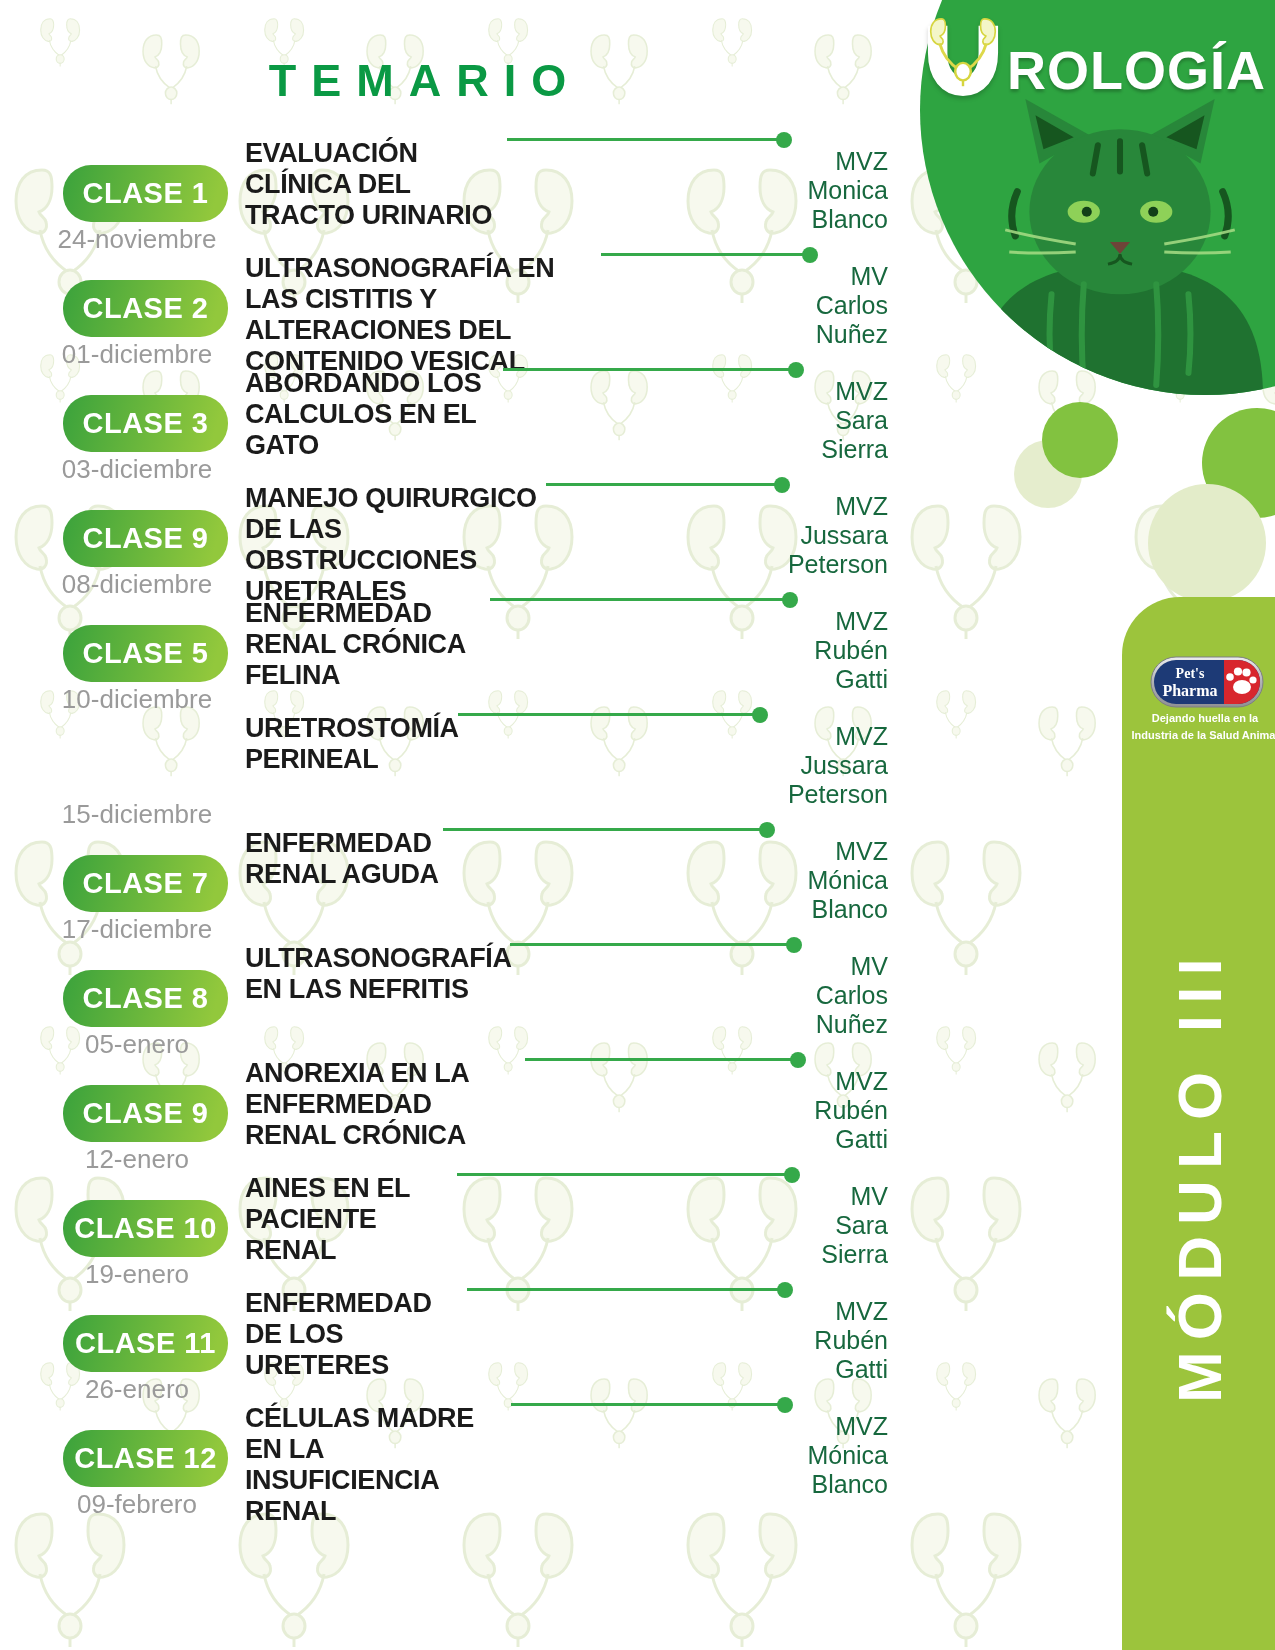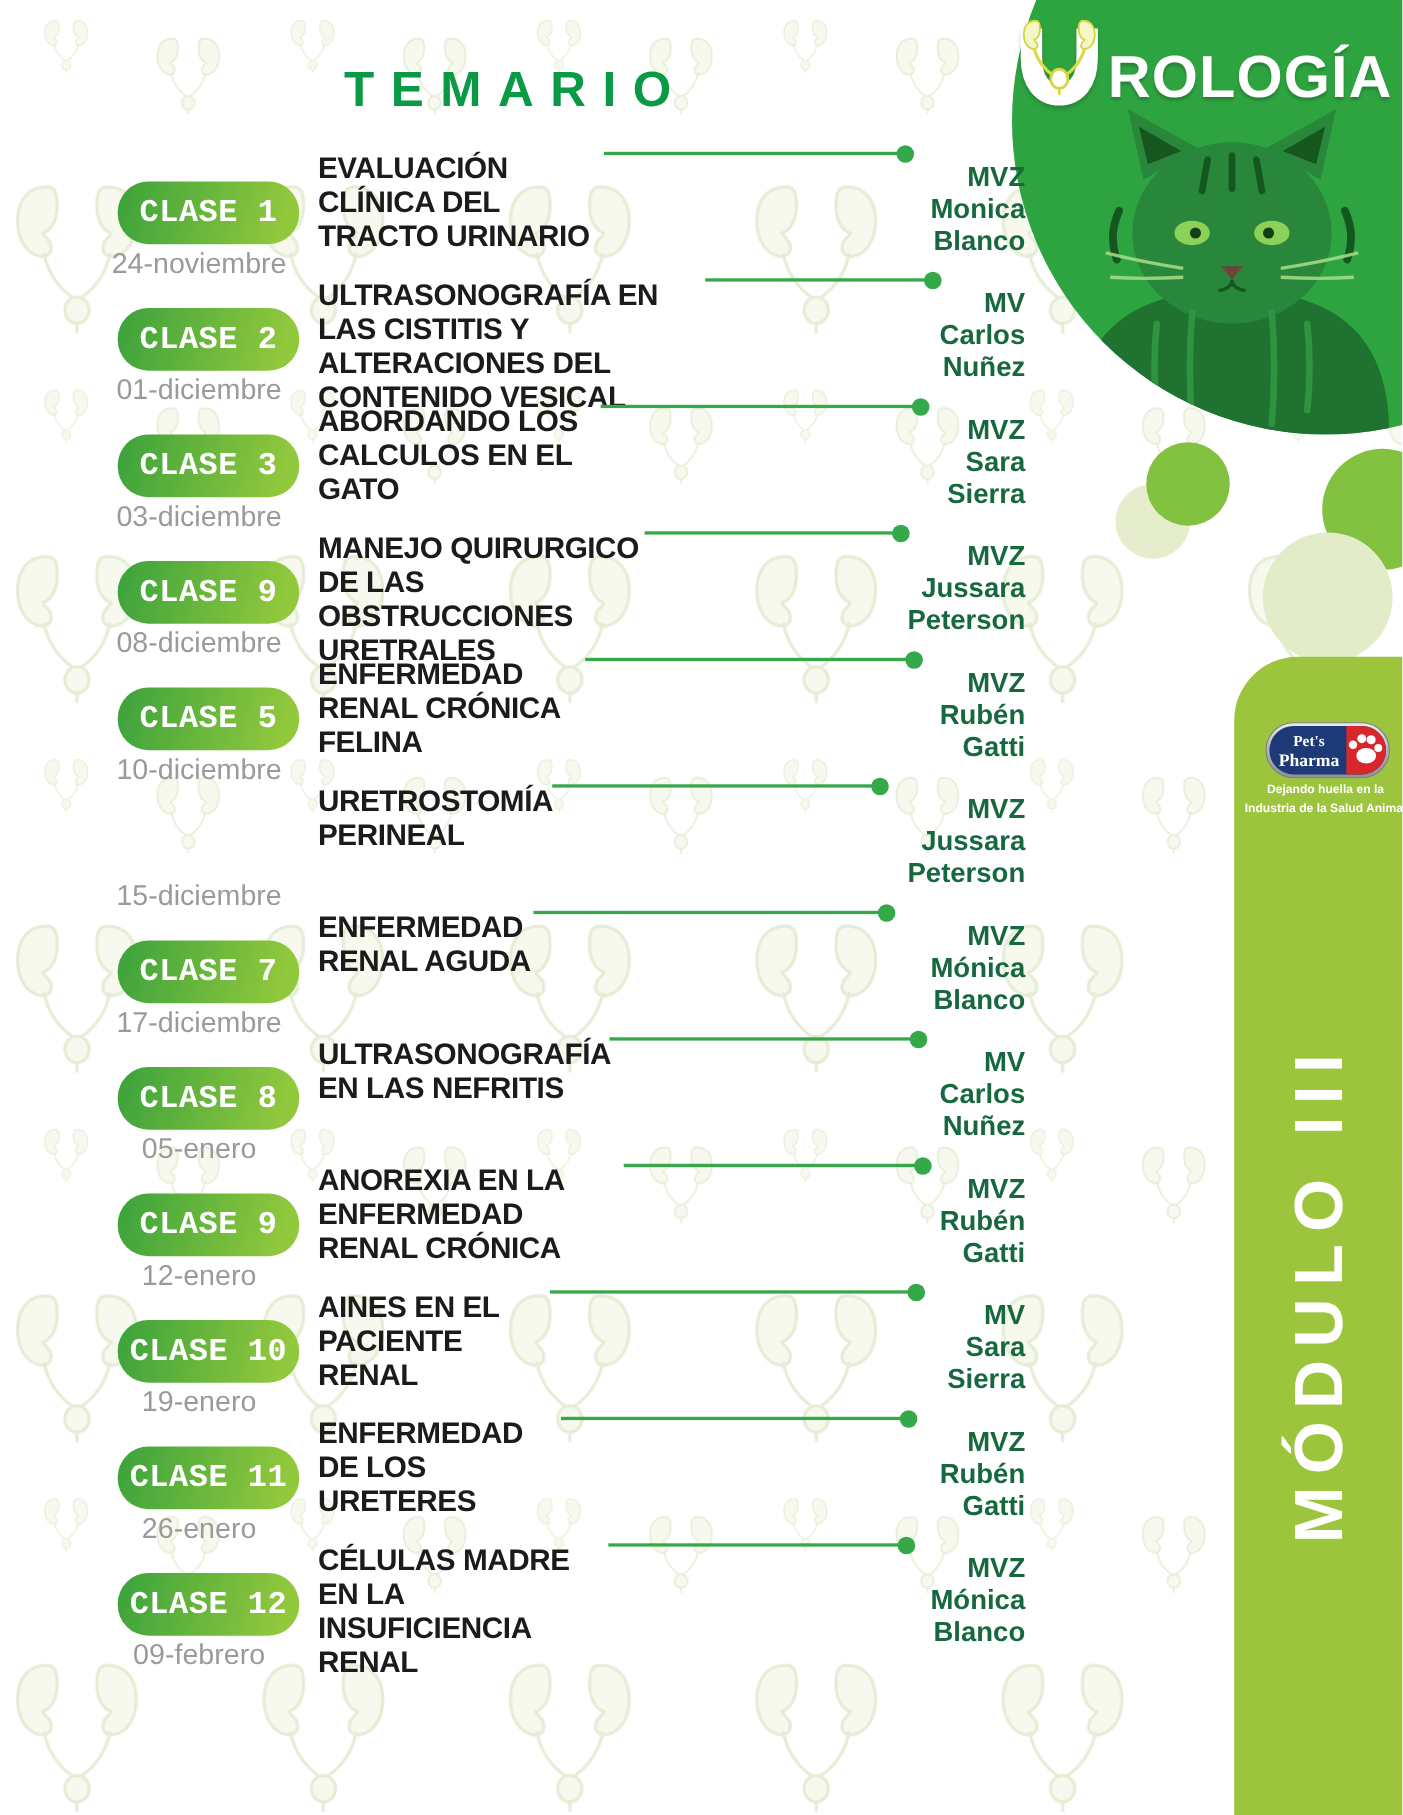--- a/index.html
+++ b/index.html
@@ -30,40 +30,40 @@
   
   .module-bar{position:absolute;left:1122px;top:597px;width:158px;height:1058px;
     background:var(--bar_green,#9cc43c);border-top-left-radius:58px;z-index:2;}
   .pets-logo{position:absolute;left:1150px;top:656px;z-index:3;}
   .pets-tagline{position:absolute;left:1128px;top:710px;width:154px;z-index:3;text-align:center;
     color:#fff;font-size:11px;font-weight:bold;line-height:1.55;}
   .module-label{position:absolute;left:790px;top:1135px;width:820px;height:80px;line-height:80px;z-index:3;
     text-align:center;transform:rotate(-90deg);color:#fff;font-size:62px;font-weight:bold;letter-spacing:.18em;white-space:nowrap;}
 
   
-  .content{position:absolute;left:0;top:138px;width:890px;z-index:3;margin-left:44px;}
+  .content{position:absolute;left:0;top:138px;width:890px;z-index:3;}
   .page-title{position:absolute;left:245px;top:-83px;width:360px;text-align:center;
     color:var(--accent_green,#0a9944);font-size:45px;font-weight:bold;letter-spacing:15px;}
 
   .row{position:relative;height:115px;display:grid;grid-template-columns:245px 645px;}
   .row .left{position:relative;}
   .badge{position:absolute;top:27px;left:63px;width:165px;height:57px;border-radius:28px;
     background:linear-gradient(105deg,var(--badge_start,#3aa23c) 0%,var(--badge_end,#92c83c) 90%);
     color:#fff;font-size:29px;font-weight:bold;letter-spacing:.5px;
-    display:flex;align-items:center;justify-content:center;font-family:Liberation Mono, monospace;}
+    display:flex;align-items:center;justify-content:center;}
   .date{position:absolute;top:86px;left:42px;width:190px;text-align:center;
     font-size:26px;font-weight:normal;color:var(--date_gray,#9a9a9a);}
   .row .right{display:flex;flex-direction:row;justify-content:flex-end;position:relative;}
   .title{font-size:27px;line-height:31px;font-weight:bold;color:var(--title_black,#1b1b1b);
     letter-spacing:-.4px;margin-bottom:10px;}
   .title.raised{margin-bottom:42px;}
   .underline{position:relative;border-top:3px solid var(--line_green,#35a94a);width:100%;}
   .dot{position:absolute;right:-2px;top:-9px;width:16px;height:16px;border-radius:50%;
     background:var(--line_green,#35a94a);}
-  .instructor{height:44px;text-align:right;font-size:25px;font-weight:bold;
+  .instructor{height:44px;text-align:right;font-size:25px;font-weight:normal;
     color:var(--instructor_green,#17683e);padding:9px 2px 0 0;box-sizing:border-box;}
 </style>
 </head>
 <body>
 
 <div id="page">
 
   <svg id="watermark" xmlns="http://www.w3.org/2000/svg">
     <defs>
       <g id="wm-motif" fill="#f6f9ec" stroke="#e2ebd0" stroke-width="3">

